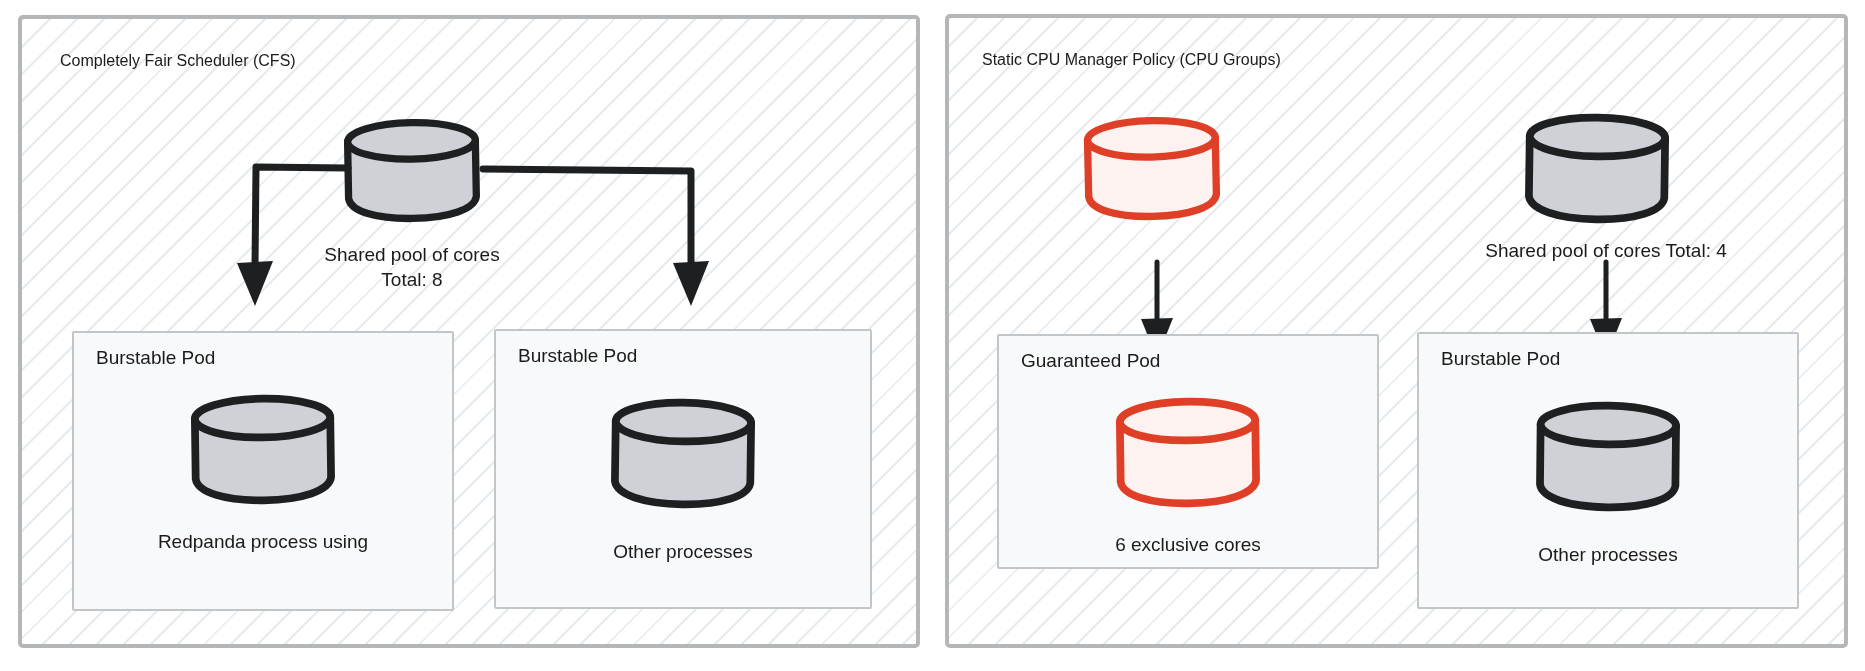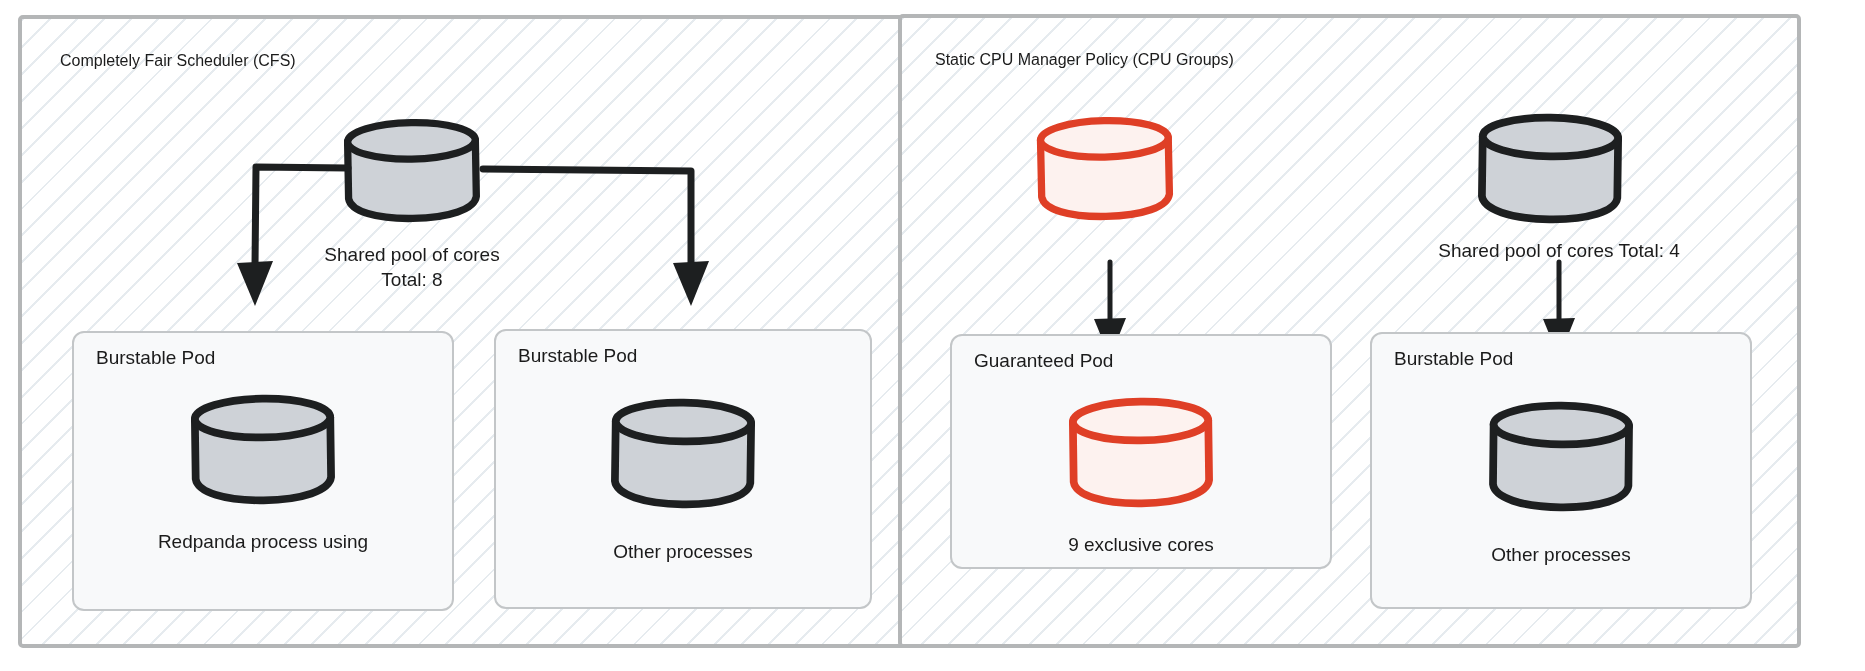--- a/index.html
+++ b/index.html
@@ -24,21 +24,21 @@
   .panel-title{
     position:absolute;
     font-size:16px;
     line-height:24px;
     white-space:nowrap;
   }
   .pod{
     position:absolute;
     background:#f8f9fa;
     border:2px solid #c3c6c8;
-    border-radius:12px;
+    border-radius:2px;
     box-sizing:border-box;
   }
   .pod-title{
     position:absolute;
     left:22px;top:14px;
     font-size:19px;
     white-space:nowrap;
   }
   .cyl{position:absolute;}
   .cyl-gray path,.cyl-gray ellipse{fill:#ced2d7;stroke:#1d1f20;}
@@ -109,21 +109,21 @@
       <svg class="cyl cyl-gray" style="top:64px;transform:translateX(-50%) rotate(0.8deg);" width="158" height="118" viewBox="0 0 160 122">
         <path d="M 10 28 L 10 90 C 12 104 40 113 80 113 C 120 113 148 104 150 90 L 150 28"></path>
         <ellipse cx="80" cy="28" rx="70" ry="20"></ellipse>
       </svg>
       <div class="caption one-line">
         <div>Other processes</div>
       </div>
     </div>
   </div>
 
-  <div class="panel" style="left:898px;top:14px;width:903px;height:634px;padding-left:9px;">
+  <div class="panel" style="left:945px;top:14px;width:903px;height:634px;padding-left:9px;">
 
     <div class="panel-title" style="left:33px;top:30px;">Static CPU Manager Policy (CPU Groups)</div>
 
     <svg class="cyl cyl-red" style="left:130px;top:92px;transform:rotate(-1.2deg);" width="146" height="118" viewBox="0 0 160 122">
       <path d="M 10 28 L 10 90 C 12 104 40 113 80 113 C 120 113 148 104 150 90 L 150 28"></path>
       <ellipse cx="80" cy="28" rx="70" ry="20"></ellipse>
     </svg>
 
     <svg class="cyl cyl-gray" style="left:570px;top:92px;transform:rotate(0.8deg);" width="156" height="118" viewBox="0 0 160 122">
       <path d="M 10 28 L 10 90 C 12 104 40 113 80 113 C 120 113 148 104 150 90 L 150 28"></path>
@@ -141,21 +141,21 @@
       <polygon points="20,100 4,61 36,60"></polygon>
     </svg>
 
     <div class="pod" style="left:48px;top:316px;width:382px;height:235px;text-decoration:underline;">
       <div class="pod-title">Guaranteed Pod</div>
       <svg class="cyl cyl-red" width="158" height="118" viewBox="0 0 160 122">
         <path d="M 10 28 L 10 90 C 12 104 40 113 80 113 C 120 113 148 104 150 90 L 150 28"></path>
         <ellipse cx="80" cy="28" rx="70" ry="20"></ellipse>
       </svg>
       <div class="caption">
-        <div>9 exclusive cores</div>
+        <div>6 exclusive cores</div>
       </div>
     </div>
 
     <div class="pod" style="left:468px;top:314px;width:382px;height:277px;">
       <div class="pod-title">Burstable Pod</div>
       <svg class="cyl cyl-gray" style="top:64px;transform:translateX(-50%) rotate(0.6deg);" width="158" height="118" viewBox="0 0 160 122">
         <path d="M 10 28 L 10 90 C 12 104 40 113 80 113 C 120 113 148 104 150 90 L 150 28"></path>
         <ellipse cx="80" cy="28" rx="70" ry="20"></ellipse>
       </svg>
       <div class="caption one-line">

